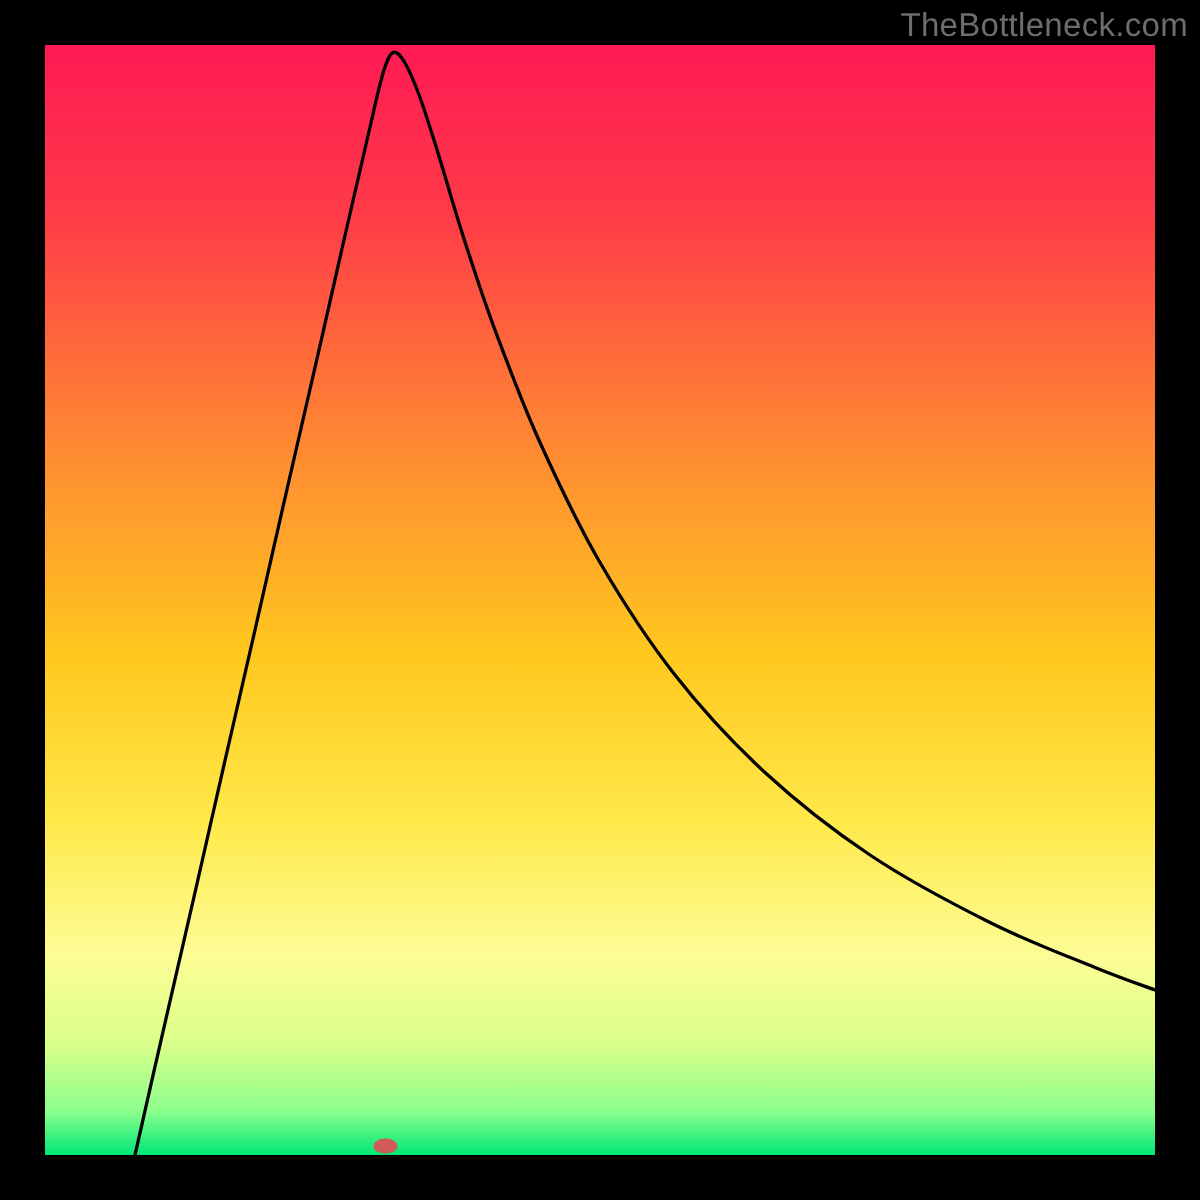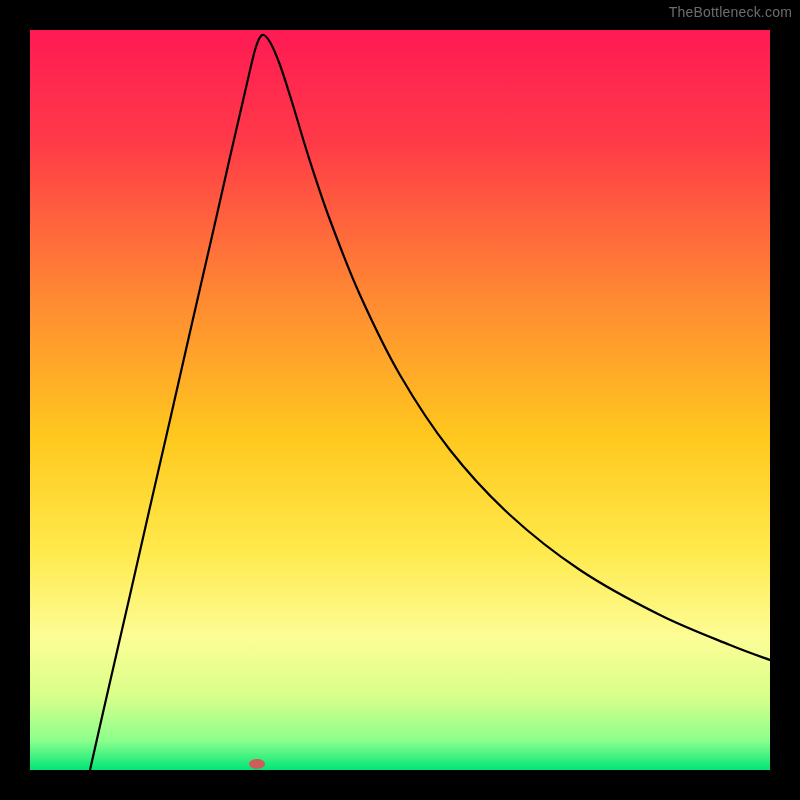--- a/index.html
+++ b/index.html
@@ -22,21 +22,21 @@
     left: 30px;
     top: 30px;
     width: 740px;
     height: 740px;
     
   }
   .watermark {
     position: absolute;
     top: 4px;
     right: 8px;
-    font-size: 14px;
+    font-size: 22px;
     font-weight: 500;
     color: #6d6d6d;
     letter-spacing: 0.2px;
   }
   svg { display: block; }
 </style>
 </head>
 <body>
 
 <div class="frame">

